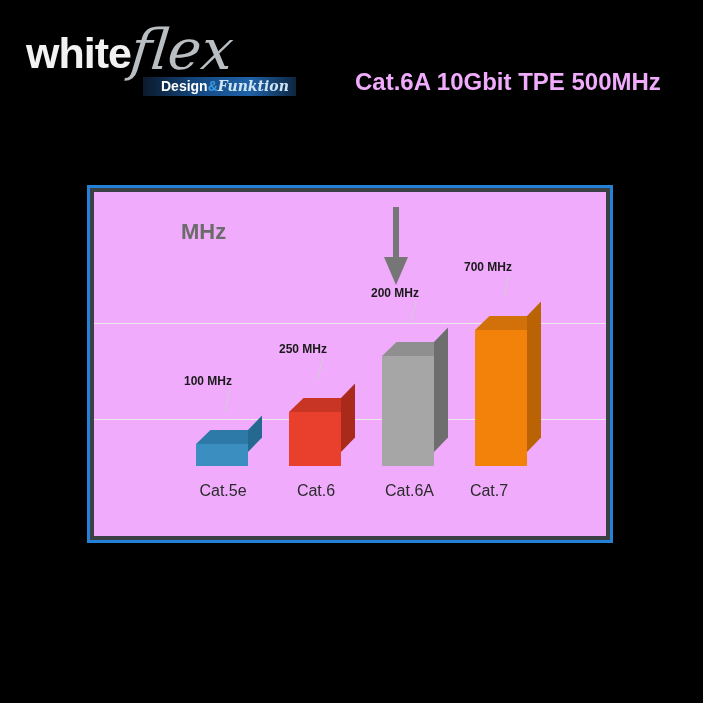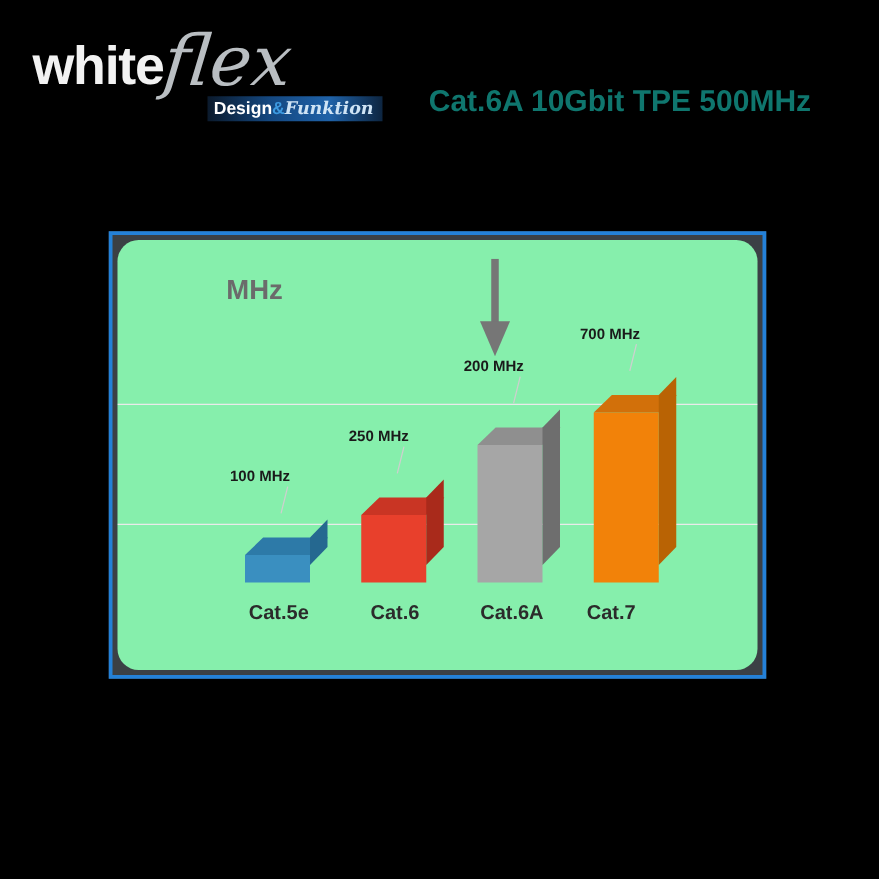--- a/index.html
+++ b/index.html
@@ -41,47 +41,47 @@
     font-size: 56px;
     font-style: italic;
     font-weight: normal;
     font-family: "DejaVu Serif", serif;
     color: #b9bec2;
     line-height: 1;
     transform: skewX(-6deg);
   }
   #logo-tagline {
     position: absolute;
-    left: 140px;
+    left: 117px;
     top: 51px;
-    padding: 1px 7px 2px 5px;
+    padding: 1px 7px 2px 18px;
     font-size: 14px;
     font-weight: bold;
     color: #ffffff;
     background: linear-gradient(to right, #0b1a2c 0%, #14477f 35%, #1f62a8 70%, #0d2540 100%);
     line-height: 1.15;
     white-space: nowrap;
   }
   #logo-tagline .lt-d { font-family: "Liberation Sans", sans-serif; }
   #logo-tagline .lt-amp { color: #3d9ae0; font-family: "Liberation Sans", sans-serif; }
   #logo-tagline .lt-f {
     font-family: "DejaVu Serif", serif;
     font-style: italic;
     font-weight: bold;
     color: #cfe4f5;
   }
 
   
   #headline {
     position: absolute;
-    left: 343px;
+    left: 355px;
     top: 68px;
     font-size: 24px;
     font-weight: bold;
-    color: #0f766e;
+    color: #f0abfc;
     white-space: nowrap;
     letter-spacing: 0px;
   }
 
   
   #chart-frame {
     position: absolute;
     left: 87px;
     top: 185px;
     width: 526px;
@@ -90,23 +90,22 @@
     box-sizing: border-box;
     background: #3b4045;
     padding: 0;
   }
   #chart-inner {
     position: absolute;
     left: 4px;
     top: 4px;
     right: 4px;
     bottom: 4px;
-    background: #86efac;
+    background: #f0abfc;
     overflow: hidden;
-    border-radius: 17px;
   }
 
   .gridline {
     position: absolute;
     left: 0;
     right: 0;
     height: 1px;
     background: #eaeaea;
   }
   #gridline-upper { top: 131px; }
@@ -171,21 +170,21 @@
   }
   .leader {
     position: absolute;
     width: 1px;
     background: #cfcfcf;
   }
   .cat-label {
     position: absolute;
     bottom: 36px;
     font-size: 16px;
-    font-weight: bold;
+    font-weight: normal;
     color: #2b2b2b;
     white-space: nowrap;
     text-align: center;
   }
 
   
   #footer {
     position: absolute;
     left: 484px;
     top: 610px;

